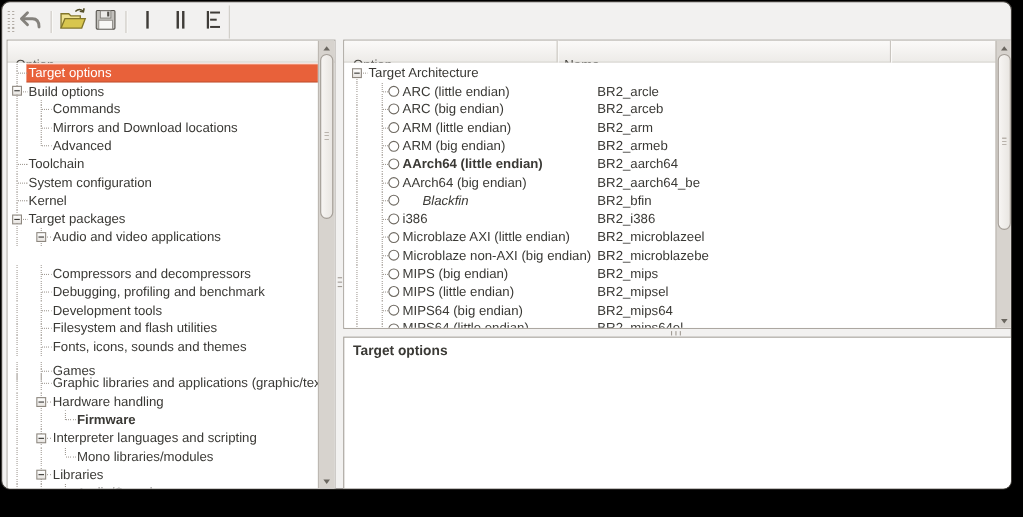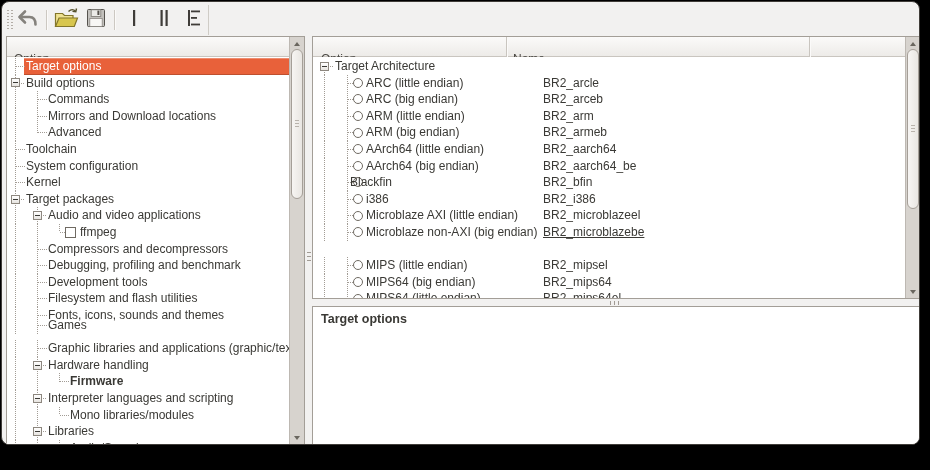--- a/index.html
+++ b/index.html
@@ -191,28 +191,20 @@
           <div class="expander" style="left: 4px; top: 3.8px;"></div>
           <div class="tlabel" style="left: 19px;">Target packages</div>
         </div>
         <div class="trow" style="top: 150.4px; height: 16.6px;">
           <div class="vline" style="left: 8px; top: 0px; bottom: 0px;"></div>
           <div class="vline" style="left: 30px; top: 0px; bottom: 0px;"></div>
           <div class="hline" style="left: 34px; width: 6px; top: 8px;"></div>
           <div class="expander" style="left: 26px; top: 3.8px;"></div>
           <div class="tlabel" style="left: 41px;">Audio and video applications</div>
         </div>
-        <div class="trow" style="top: 167px; height: 16.6px;">
-          <div class="vline" style="left: 8px; top: 0px; bottom: 0px;"></div>
-          <div class="vline" style="left: 30px; top: 0px; bottom: 0px;"></div>
-          <div class="vline" style="left: 52px; top: 0px; height: 50%;"></div>
-          <div class="hline" style="left: 53px; width: 5px; top: 8px;"></div>
-          <div class="cbox" style="left: 58px; top: 2.8px;"></div>
-          <div class="tlabel" style="left: 73px;">ffmpeg</div>
-        </div>
         <div class="trow" style="top: 183.6px; height: 16.6px;">
           <div class="vline" style="left: 8px; top: 0px; bottom: 0px;"></div>
           <div class="vline" style="left: 30px; top: 0px; bottom: 0px;"></div>
           <div class="hline" style="left: 31px; width: 9px; top: 8px;"></div>
           <div class="tlabel" style="left: 41px;">Compressors and decompressors</div>
         </div>
         <div class="trow" style="top: 200.2px; height: 16.6px;">
           <div class="vline" style="left: 8px; top: 0px; bottom: 0px;"></div>
           <div class="vline" style="left: 30px; top: 0px; bottom: 0px;"></div>
           <div class="hline" style="left: 31px; width: 9px; top: 8px;"></div>
@@ -229,21 +221,21 @@
           <div class="vline" style="left: 30px; top: 0px; bottom: 0px;"></div>
           <div class="hline" style="left: 31px; width: 9px; top: 8px;"></div>
           <div class="tlabel" style="left: 41px;">Filesystem and flash utilities</div>
         </div>
         <div class="trow" style="top: 250px; height: 16.6px;">
           <div class="vline" style="left: 8px; top: 0px; bottom: 0px;"></div>
           <div class="vline" style="left: 30px; top: 0px; bottom: 0px;"></div>
           <div class="hline" style="left: 31px; width: 9px; top: 8px;"></div>
           <div class="tlabel" style="left: 41px;">Fonts, icons, sounds and themes</div>
         </div>
-        <div class="trow" style="top: 260px; height: 16.6px; padding-left: 31px;">
+        <div class="trow" style="top: 272px; height: 16.6px; padding-left: 31px;">
           <div class="vline" style="left: 8px; top: 0px; bottom: 0px;"></div>
           <div class="vline" style="left: 30px; top: 0px; bottom: 0px;"></div>
           <div class="hline" style="left: 31px; width: 9px; top: 8px;"></div>
           <div class="tlabel" style="left: 41px;">Games</div>
         </div>
         <div class="trow" style="top: 283.2px; height: 16.6px;">
           <div class="vline" style="left: 8px; top: 0px; bottom: 0px;"></div>
           <div class="vline" style="left: 30px; top: 0px; bottom: 0px;"></div>
           <div class="hline" style="left: 31px; width: 9px; top: 8px;"></div>
           <div class="tlabel" style="left: 41px;">Graphic libraries and applications (graphic/text)</div>
@@ -345,37 +337,37 @@
           <div class="hline" style="left: 35px; width: 5px; top: 8px;"></div>
           <div class="rad" style="left: 40px; top: 3.3px;"></div>
           <div class="tlabel" style="left: 53px;">ARM (big endian)</div>
           <div class="tlabel" style="left: 230px;">BR2_armeb</div>
         </div>
         <div class="trow" style="top: 84px; height: 16.6px;">
           <div class="vline" style="left: 11px; top: 0px; bottom: 0px;"></div>
           <div class="vline" style="left: 34px; top: 0px; bottom: 0px;"></div>
           <div class="hline" style="left: 35px; width: 5px; top: 8px;"></div>
           <div class="rad" style="left: 40px; top: 3.3px;"></div>
-          <div class="tlabel" style="left: 53px;">AArch64 (little endian)</div>
+          <div class="tlabel" style="left: 53px; font-weight: bold;">AArch64 (little endian)</div>
           <div class="tlabel" style="left: 230px;">BR2_aarch64</div>
         </div>
         <div class="trow" style="top: 100.6px; height: 16.6px;">
           <div class="vline" style="left: 11px; top: 0px; bottom: 0px;"></div>
           <div class="vline" style="left: 34px; top: 0px; bottom: 0px;"></div>
           <div class="hline" style="left: 35px; width: 5px; top: 8px;"></div>
           <div class="rad" style="left: 40px; top: 3.3px;"></div>
           <div class="tlabel" style="left: 53px;">AArch64 (big endian)</div>
           <div class="tlabel" style="left: 230px;">BR2_aarch64_be</div>
         </div>
         <div class="trow" style="top: 117.2px; height: 16.6px;">
           <div class="vline" style="left: 11px; top: 0px; bottom: 0px;"></div>
           <div class="vline" style="left: 34px; top: 0px; bottom: 0px;"></div>
           <div class="hline" style="left: 35px; width: 5px; top: 8px;"></div>
           <div class="rad" style="left: 40px; top: 3.3px;"></div>
-          <div class="tlabel" style="left: 37px;">Blackfin</div>
+          <div class="tlabel" style="left: 71px; font-style: italic;">Blackfin</div>
           <div class="tlabel" style="left: 230px;">BR2_bfin</div>
         </div>
         <div class="trow" style="top: 133.8px; height: 16.6px;">
           <div class="vline" style="left: 11px; top: 0px; bottom: 0px;"></div>
           <div class="vline" style="left: 34px; top: 0px; bottom: 0px;"></div>
           <div class="hline" style="left: 35px; width: 5px; top: 8px;"></div>
           <div class="rad" style="left: 40px; top: 3.3px;"></div>
           <div class="tlabel" style="left: 53px;">i386</div>
           <div class="tlabel" style="left: 230px;">BR2_i386</div>
         </div>
@@ -386,21 +378,29 @@
           <div class="rad" style="left: 40px; top: 3.3px;"></div>
           <div class="tlabel" style="left: 53px;">Microblaze AXI (little endian)</div>
           <div class="tlabel" style="left: 230px;">BR2_microblazeel</div>
         </div>
         <div class="trow" style="top: 167px; height: 16.6px;">
           <div class="vline" style="left: 11px; top: 0px; bottom: 0px;"></div>
           <div class="vline" style="left: 34px; top: 0px; bottom: 0px;"></div>
           <div class="hline" style="left: 35px; width: 5px; top: 8px;"></div>
           <div class="rad" style="left: 40px; top: 3.3px;"></div>
           <div class="tlabel" style="left: 53px;">Microblaze non-AXI (big endian)</div>
-          <div class="tlabel" style="left: 230px; text-decoration: underline;">BR2_microblazebe</div>
+          <div class="tlabel" style="left: 230px;">BR2_microblazebe</div>
+        </div>
+        <div class="trow" style="top: 183.6px; height: 16.6px;">
+          <div class="vline" style="left: 11px; top: 0px; bottom: 0px;"></div>
+          <div class="vline" style="left: 34px; top: 0px; bottom: 0px;"></div>
+          <div class="hline" style="left: 35px; width: 5px; top: 8px;"></div>
+          <div class="rad" style="left: 40px; top: 3.3px;"></div>
+          <div class="tlabel" style="left: 53px;">MIPS (big endian)</div>
+          <div class="tlabel" style="left: 230px;">BR2_mips</div>
         </div>
         <div class="trow" style="top: 200.2px; height: 16.6px;">
           <div class="vline" style="left: 11px; top: 0px; bottom: 0px;"></div>
           <div class="vline" style="left: 34px; top: 0px; bottom: 0px;"></div>
           <div class="hline" style="left: 35px; width: 5px; top: 8px;"></div>
           <div class="rad" style="left: 40px; top: 3.3px;"></div>
           <div class="tlabel" style="left: 53px;">MIPS (little endian)</div>
           <div class="tlabel" style="left: 230px;">BR2_mipsel</div>
         </div>
         <div class="trow" style="top: 216.8px; height: 16.6px;">

